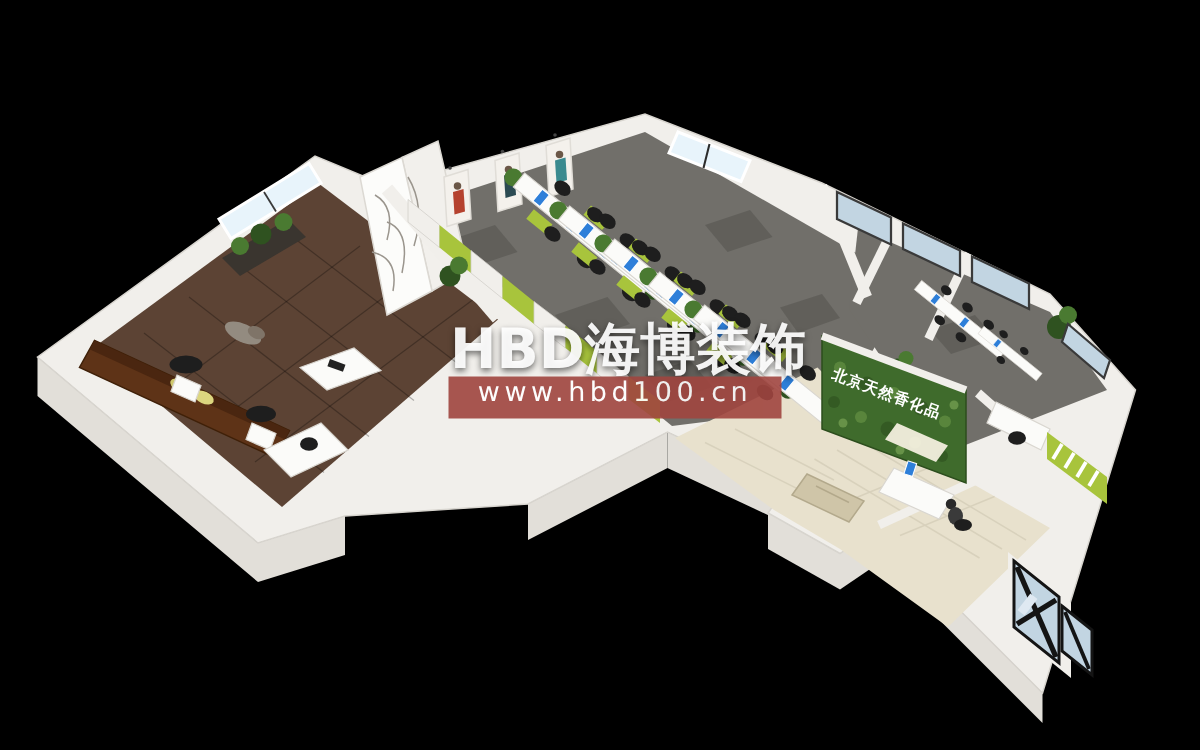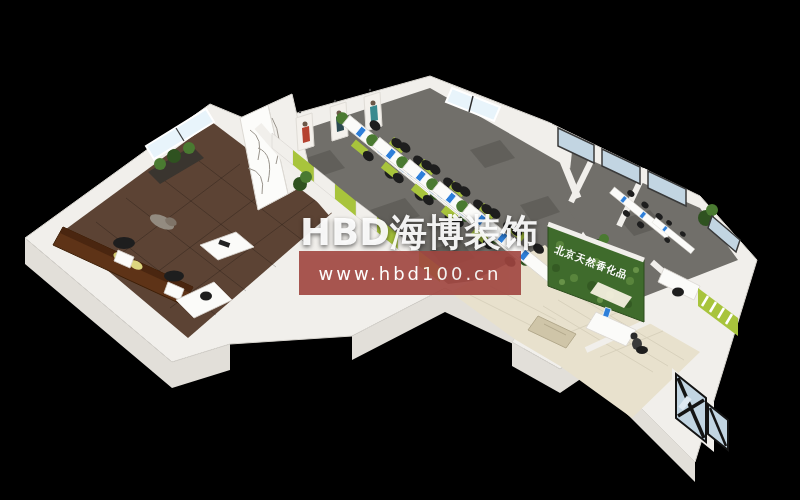--- a/index.html
+++ b/index.html
@@ -22,22 +22,22 @@
   .chair{fill:var(--chair-black,#1e1e1e);}
   .sofa{fill:var(--sofa-brown,#5e3317);}
   .wband{stroke:var(--wall,#f1efeb);fill:none;}
   .woodline{stroke:rgba(0,0,0,.28);stroke-width:.8;}
   .tileline{stroke:var(--tile-line,#d6cfba);stroke-width:1;}
   .patch{fill:#23231f;opacity:.2;}
   .screenart{stroke:#9a958d;stroke-width:1;fill:none;}
   
   .wm-brand{position:absolute;left:300px;top:214px;font-weight:800;font-size:37px;line-height:1;
             color:rgba(255,255,255,.93);text-shadow:0 2px 4px rgba(0,0,0,.55);white-space:nowrap;}
-  .wm-banner{position:absolute;left:299px;top:251px;width:222px;height:44px;
-             background:var(--banner-red,#a0453f);opacity:.9;display:flex;align-items:center;justify-content:center;}
+  .wm-banner{position:absolute;left:299px;top:251px;width:222px;height:28px;
+             background:var(--banner-red,#a0453f);opacity:.9;display:flex;justify-content:center;}
   .wm-url{font-size:18px;letter-spacing:3px;color:#fff;}
   .gw-sign{font-size:10px;font-weight:700;fill:#fff;letter-spacing:1px;}
 </style>
 </head>
 <body>
 
 <div class="stage">
 
 <svg width="800" height="500" viewBox="0 0 800 500">
 

